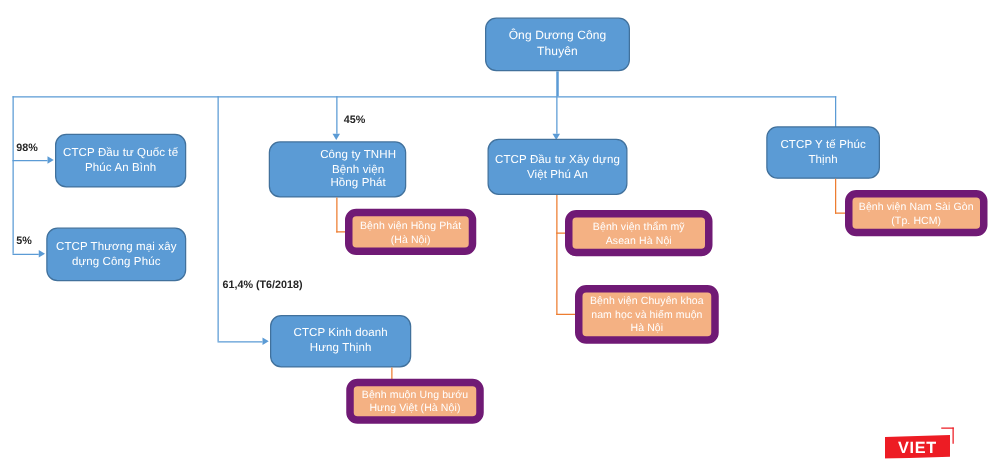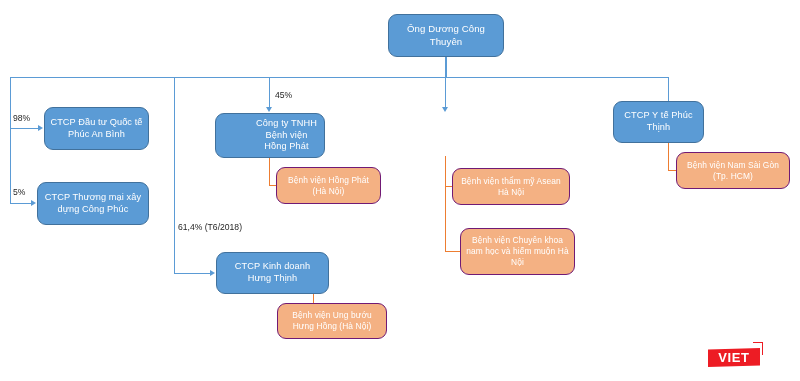--- a/index.html
+++ b/index.html
@@ -31,21 +31,21 @@
     letter-spacing: 0.1px;
   }
   .node-blue {
     background: #5B9BD5;
     border: 1px solid #41719C;
     color: #ffffff;
     font-size: 9.2px;
   }
   .node-orange {
     background: #F4B183;
-    border: 1px solid #701a75;
+    border: 6px solid #701a75;
     color: #ffffff;
     font-size: 8.4px;
   }
   .node-root {
     background: #5B9BD5;
     border: 1px solid #41719C;
     color: #ffffff;
     font-size: 9.6px;
   }
   .edge {
@@ -53,21 +53,21 @@
     background: #5B9BD5;
   }
   .edge-o {
     position: absolute;
     background: #ED7D31;
   }
   .label {
     position: absolute;
     font-size: 8.6px;
     color: #262626;
-    font-weight: normal;
+    font-weight: bold;
     white-space: nowrap;
   }
   .arrow-blue-right {
     position: absolute;
     width: 0;
     height: 0;
     border-top: 3.4px solid transparent;
     border-bottom: 3.4px solid transparent;
     border-left: 5.5px solid #5B9BD5;
   }
@@ -150,37 +150,38 @@
   <div class="edge" style="left:174px; top:273px; width:36px; height:1.2px;"></div>
   <div class="arrow-blue-right" style="left:210px; top:270px;"></div>
   <div class="label" style="left:178px; top:222px;">61,4% (T6/2018)</div>
 
   <div class="node node-blue" style="left:216px; top:252px; width:113px; height:42px;">CTCP Kinh doanh Hưng Thịnh</div>
 
   <div class="edge-o" style="left:313px; top:294px; width:1.4px; height:28px;"></div>
   <div class="edge-o" style="left:313px; top:321px; width:17px; height:1.4px;"></div>
   <div class="arrow-orange-right" style="left:330px; top:318px;"></div>
 
-  <div class="node node-orange" style="left:277px; top:303px; width:110px; height:36px;">Bệnh viện Ung bướu Hưng Hồng (Hà Nội)</div>
+  <div class="node node-orange" style="left:277px; top:303px; width:110px; height:36px;">Bệnh muộn Ung bướu Hưng Việt (Hà Nội)</div>
 
   <div class="edge" style="left:269px; top:77px; width:1.2px; height:30px;"></div>
   <div class="arrow-blue-down" style="left:266px; top:107px;"></div>
   <div class="label" style="left:275px; top:90px;">45%</div>
 
   <div class="node node-blue" style="left:215px; top:113px; width:110px; height:45px;padding-left:38px;">Công ty TNHH Bệnh viện Hồng Phát</div>
 
   <div class="edge-o" style="left:269px; top:158px; width:1.4px; height:28px;"></div>
   <div class="edge-o" style="left:269px; top:185px; width:17px; height:1.4px;"></div>
   <div class="arrow-orange-right" style="left:286px; top:182px;"></div>
 
   <div class="node node-orange" style="left:276px; top:167px; width:105px; height:37px;">Bệnh viện Hồng Phát (Hà Nội)</div>
 
   <div class="edge" style="left:445px; top:77px; width:1.2px; height:30px;"></div>
   <div class="arrow-blue-down" style="left:442px; top:107px;"></div>
 
+  <div class="node node-blue" style="left:390px; top:111px; width:112px; height:45px;">CTCP Đầu tư Xây dựng Việt Phú An</div>
 
   <div class="edge-o" style="left:445px; top:156px; width:1.4px; height:96px;"></div>
 
   <div class="edge-o" style="left:445px; top:186px; width:17px; height:1.4px;"></div>
   <div class="arrow-orange-right" style="left:462px; top:183px;"></div>
   <div class="node node-orange" style="left:452px; top:168px; width:118px; height:37px;">Bệnh viện thẩm mỹ Asean Hà Nội</div>
 
   <div class="edge-o" style="left:445px; top:251px; width:17px; height:1.4px;"></div>
   <div class="arrow-orange-right" style="left:462px; top:248px;"></div>
   <div class="node node-orange" style="left:460px; top:228px; width:115px; height:47px;">Bệnh viện Chuyên khoa nam học và hiếm muộn Hà Nội</div>

